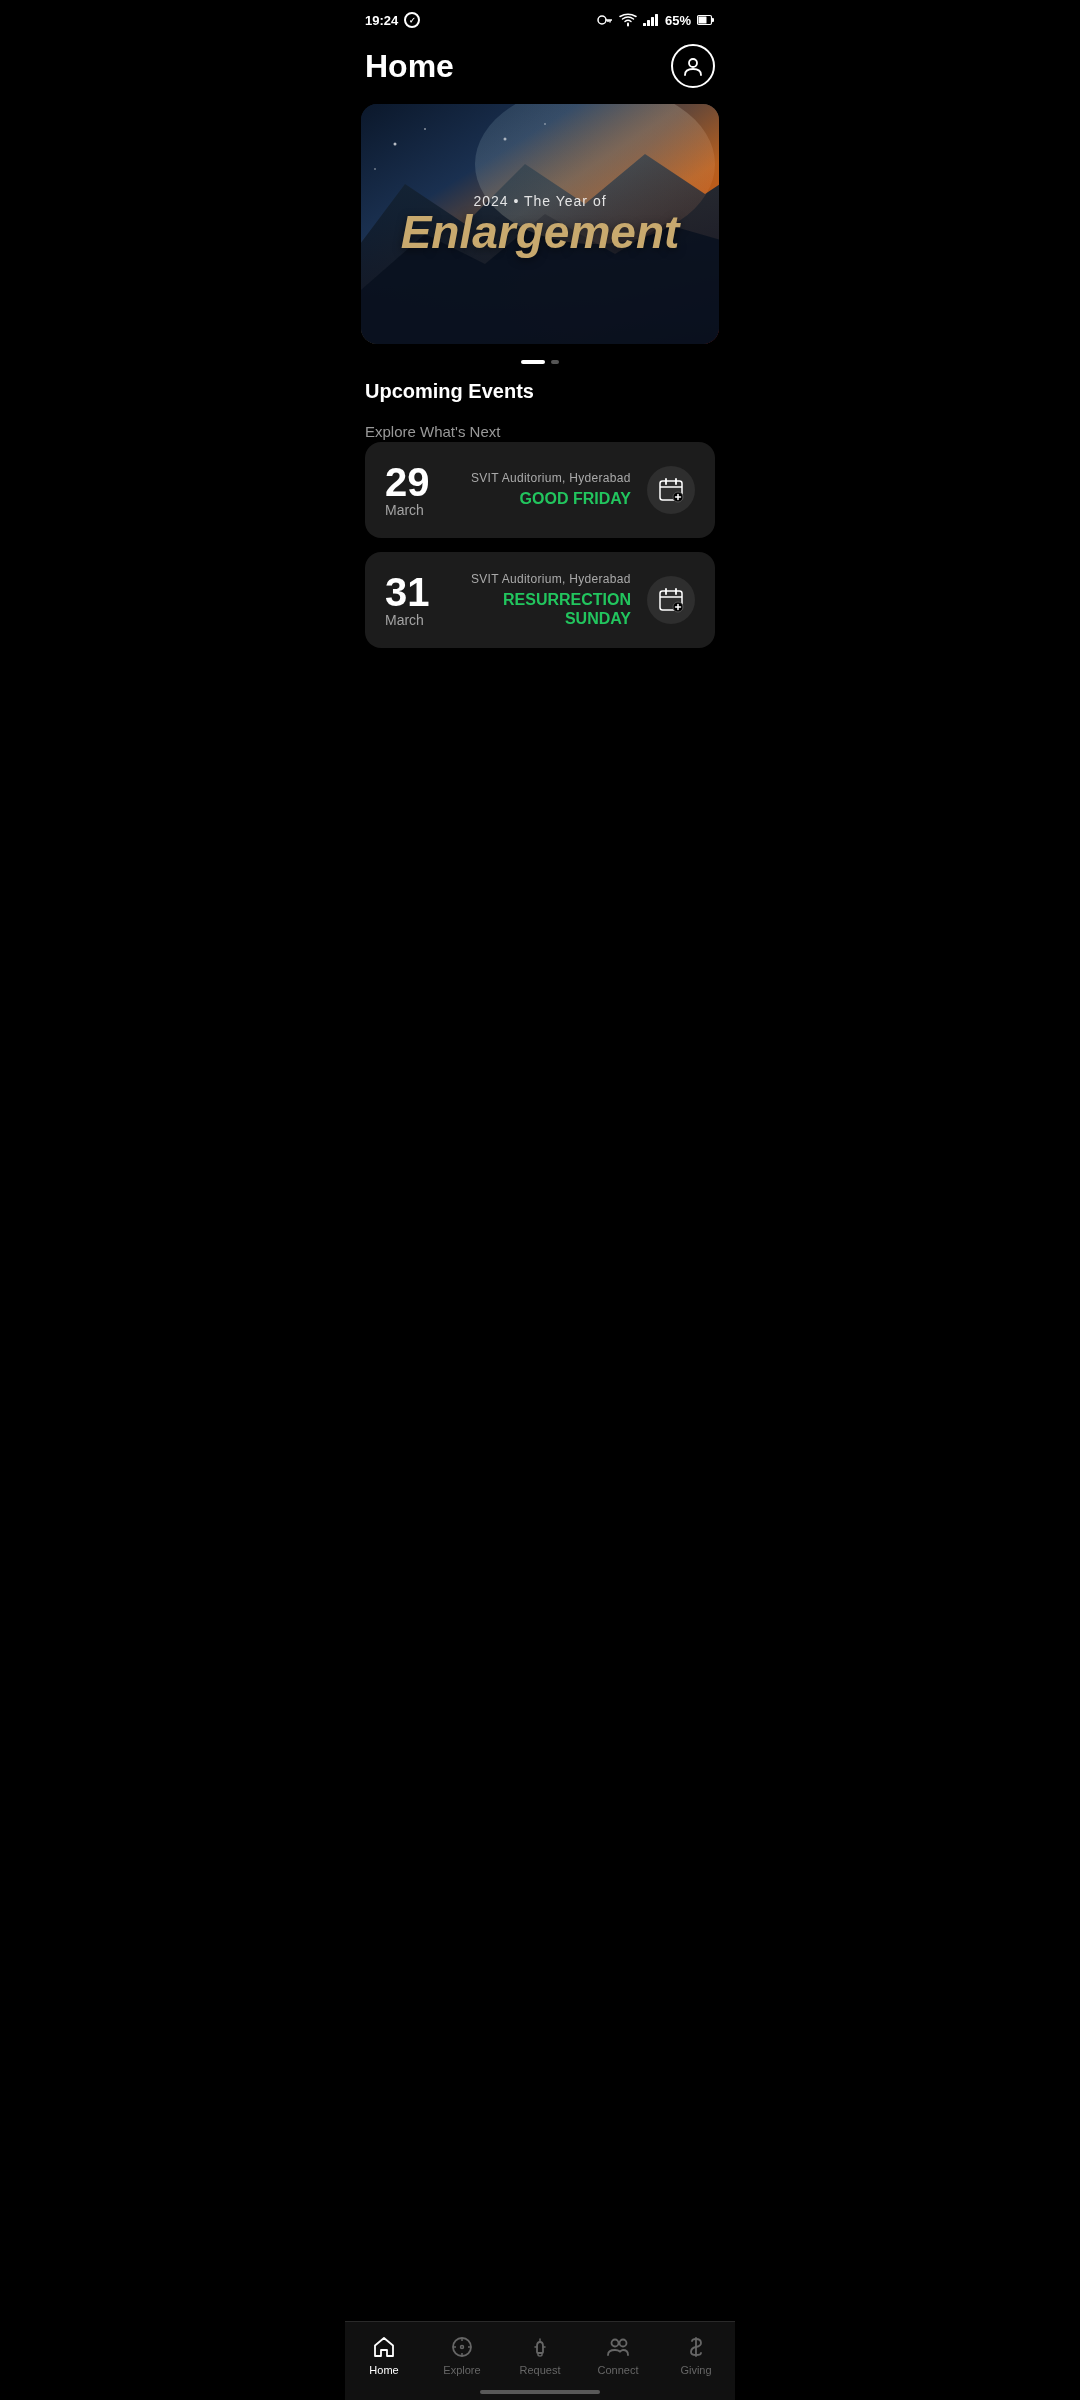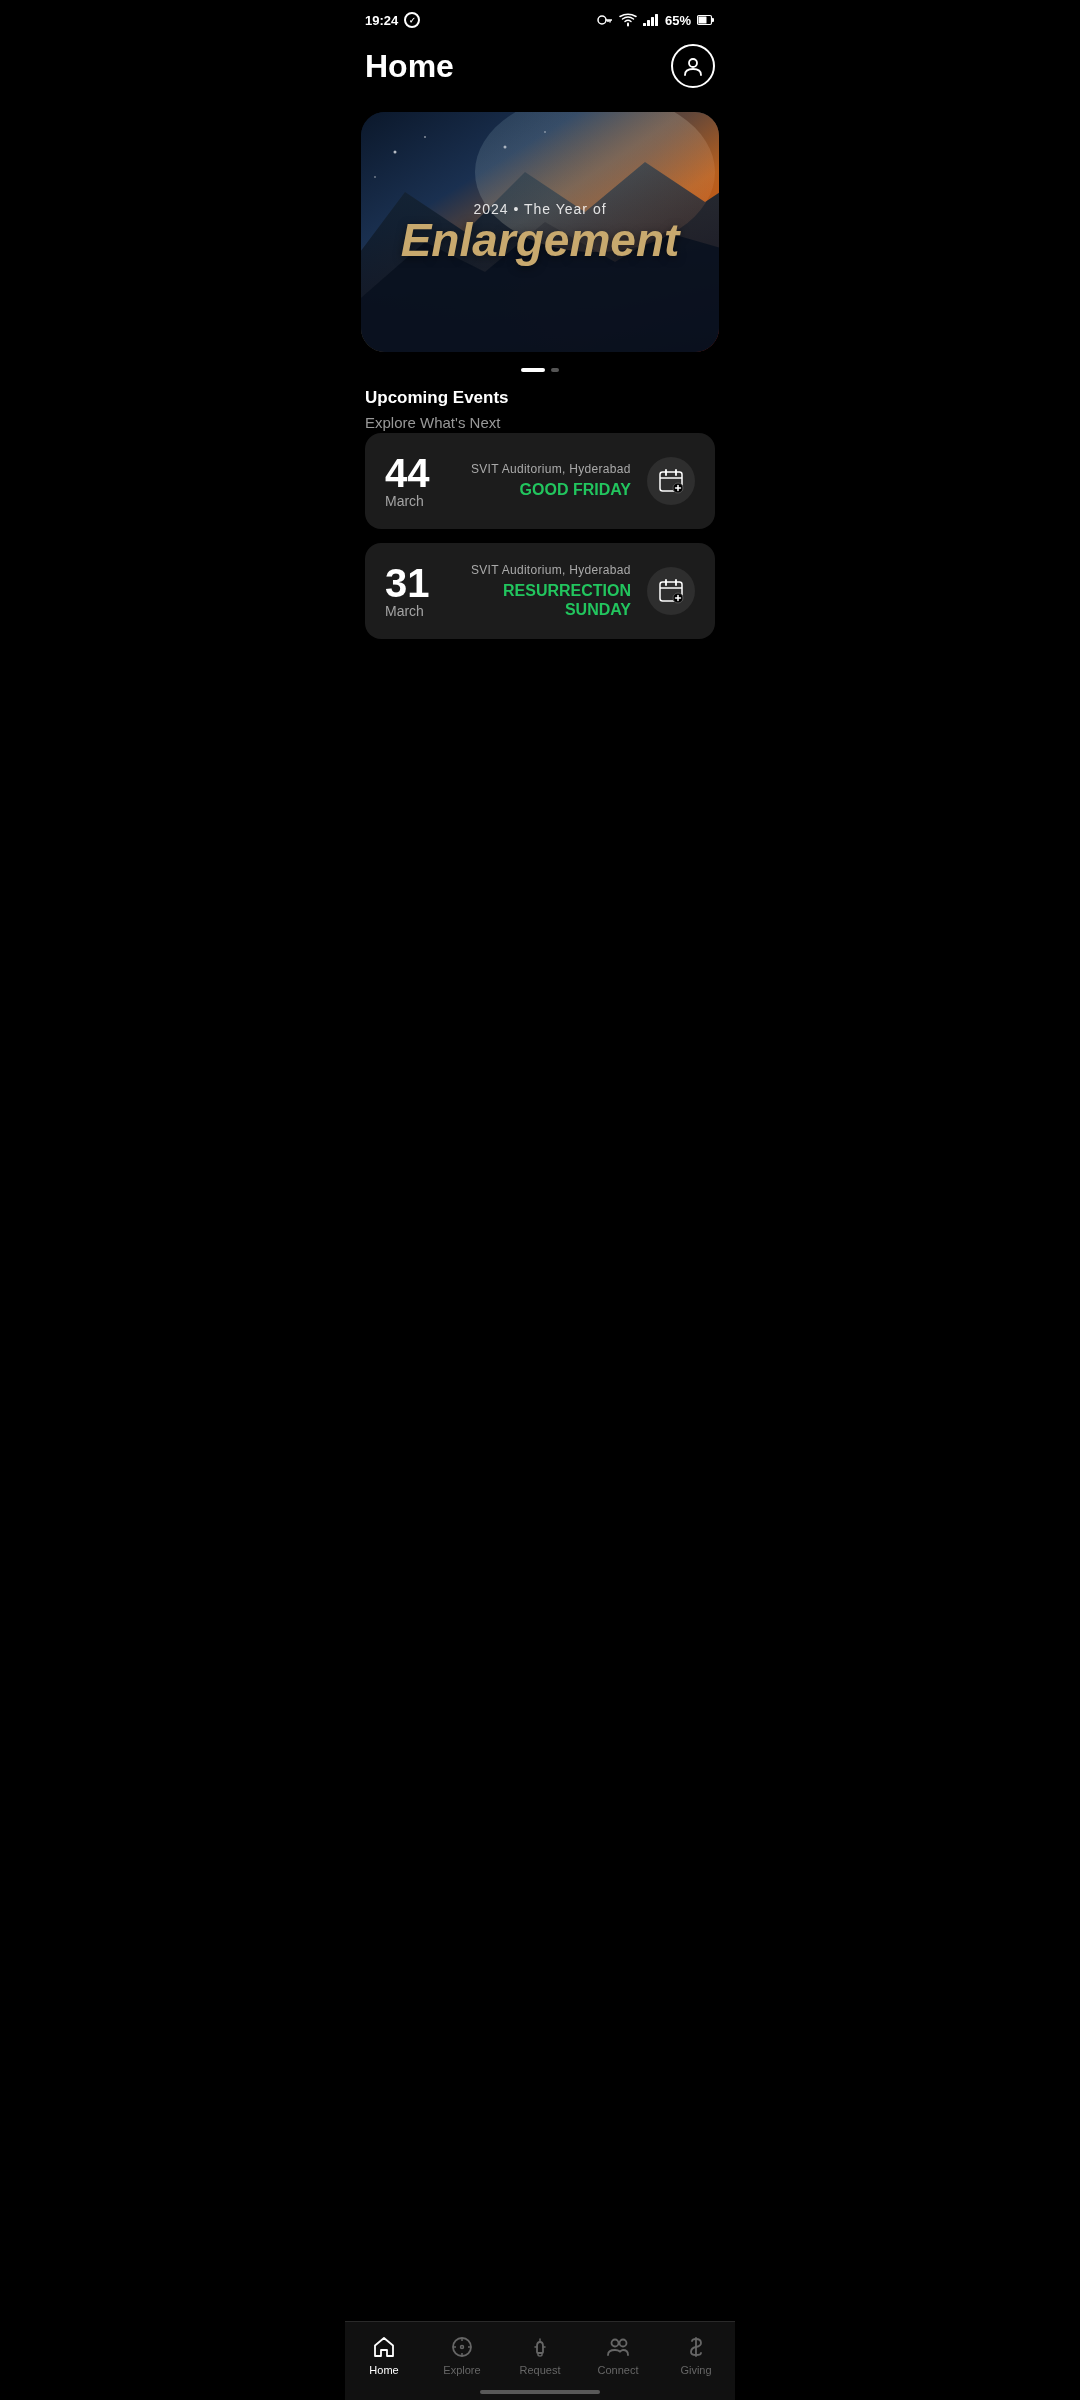--- a/index.html
+++ b/index.html
@@ -72,22 +72,22 @@
       border: 2px solid #fff;
       display: flex;
       align-items: center;
       justify-content: center;
       cursor: pointer;
       background: transparent;
     }
 
     
     .banner-container {
-      margin: 8px 16px;
-      border-radius: 24px;
+      margin: 0 16px;
+      border-radius: 16px;
       overflow: hidden;
       position: relative;
       height: 240px;
     }
 
     .banner-bg {
       width: 100%;
       height: 100%;
       background: linear-gradient(
         135deg,
@@ -158,24 +158,24 @@
     .dot.inactive {
       width: 8px;
     }
 
     
     .section-padding {
       padding: 0 20px;
     }
 
     .section-title {
-      font-size: 17px;
+      font-size: 20px;
       font-weight: 800;
       color: #fff;
-      margin-bottom: 6px;
+      margin-bottom: 20px;
     }
 
     .section-subtitle {
       font-size: 15px;
       color: #999;
       margin-bottom: 2px;
     }
 
     
     .event-card {
@@ -400,21 +400,21 @@
   <div class="dot active"></div>
   <div class="dot inactive"></div>
 </div>
 
 <div class="section-padding">
   <h2 class="section-title">Upcoming Events</h2>
   <p class="section-subtitle">Explore What's Next</p>
 
   <div class="event-card">
     <div class="event-date">
-      <div class="event-day">44</div>
+      <div class="event-day">29</div>
       <div class="event-month">March</div>
     </div>
     <div class="event-info">
       <div class="event-location">SVIT Auditorium, Hyderabad</div>
       <div class="event-name">GOOD FRIDAY</div>
     </div>
     <div class="event-action">
       <svg width="28" height="28" viewBox="0 0 28 28" fill="none">
         <rect x="3" y="5" width="22" height="19" rx="2.5" stroke="#fff" stroke-width="1.5" fill="none"></rect>
         <line x1="3" y1="11" x2="25" y2="11" stroke="#fff" stroke-width="1.5"></line>

